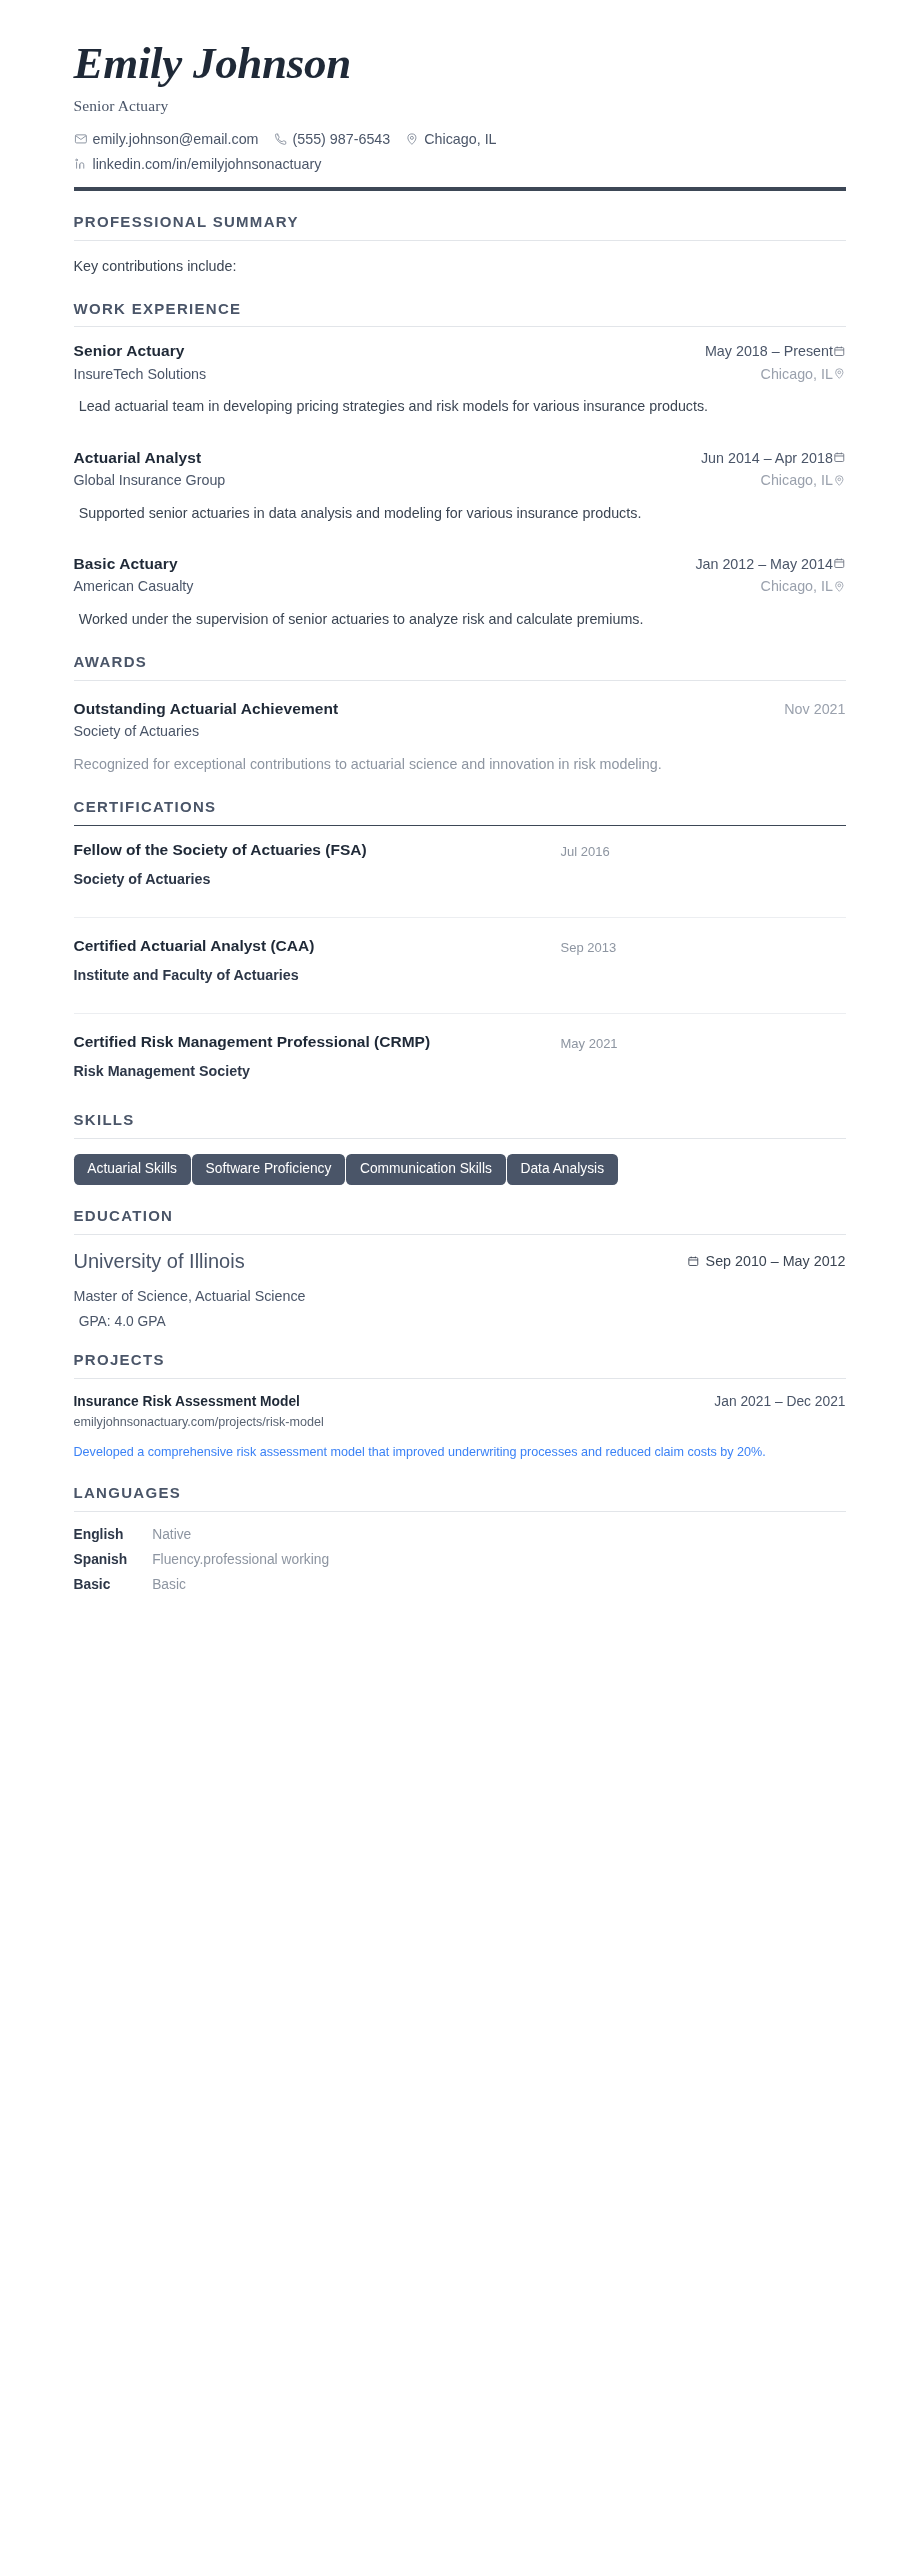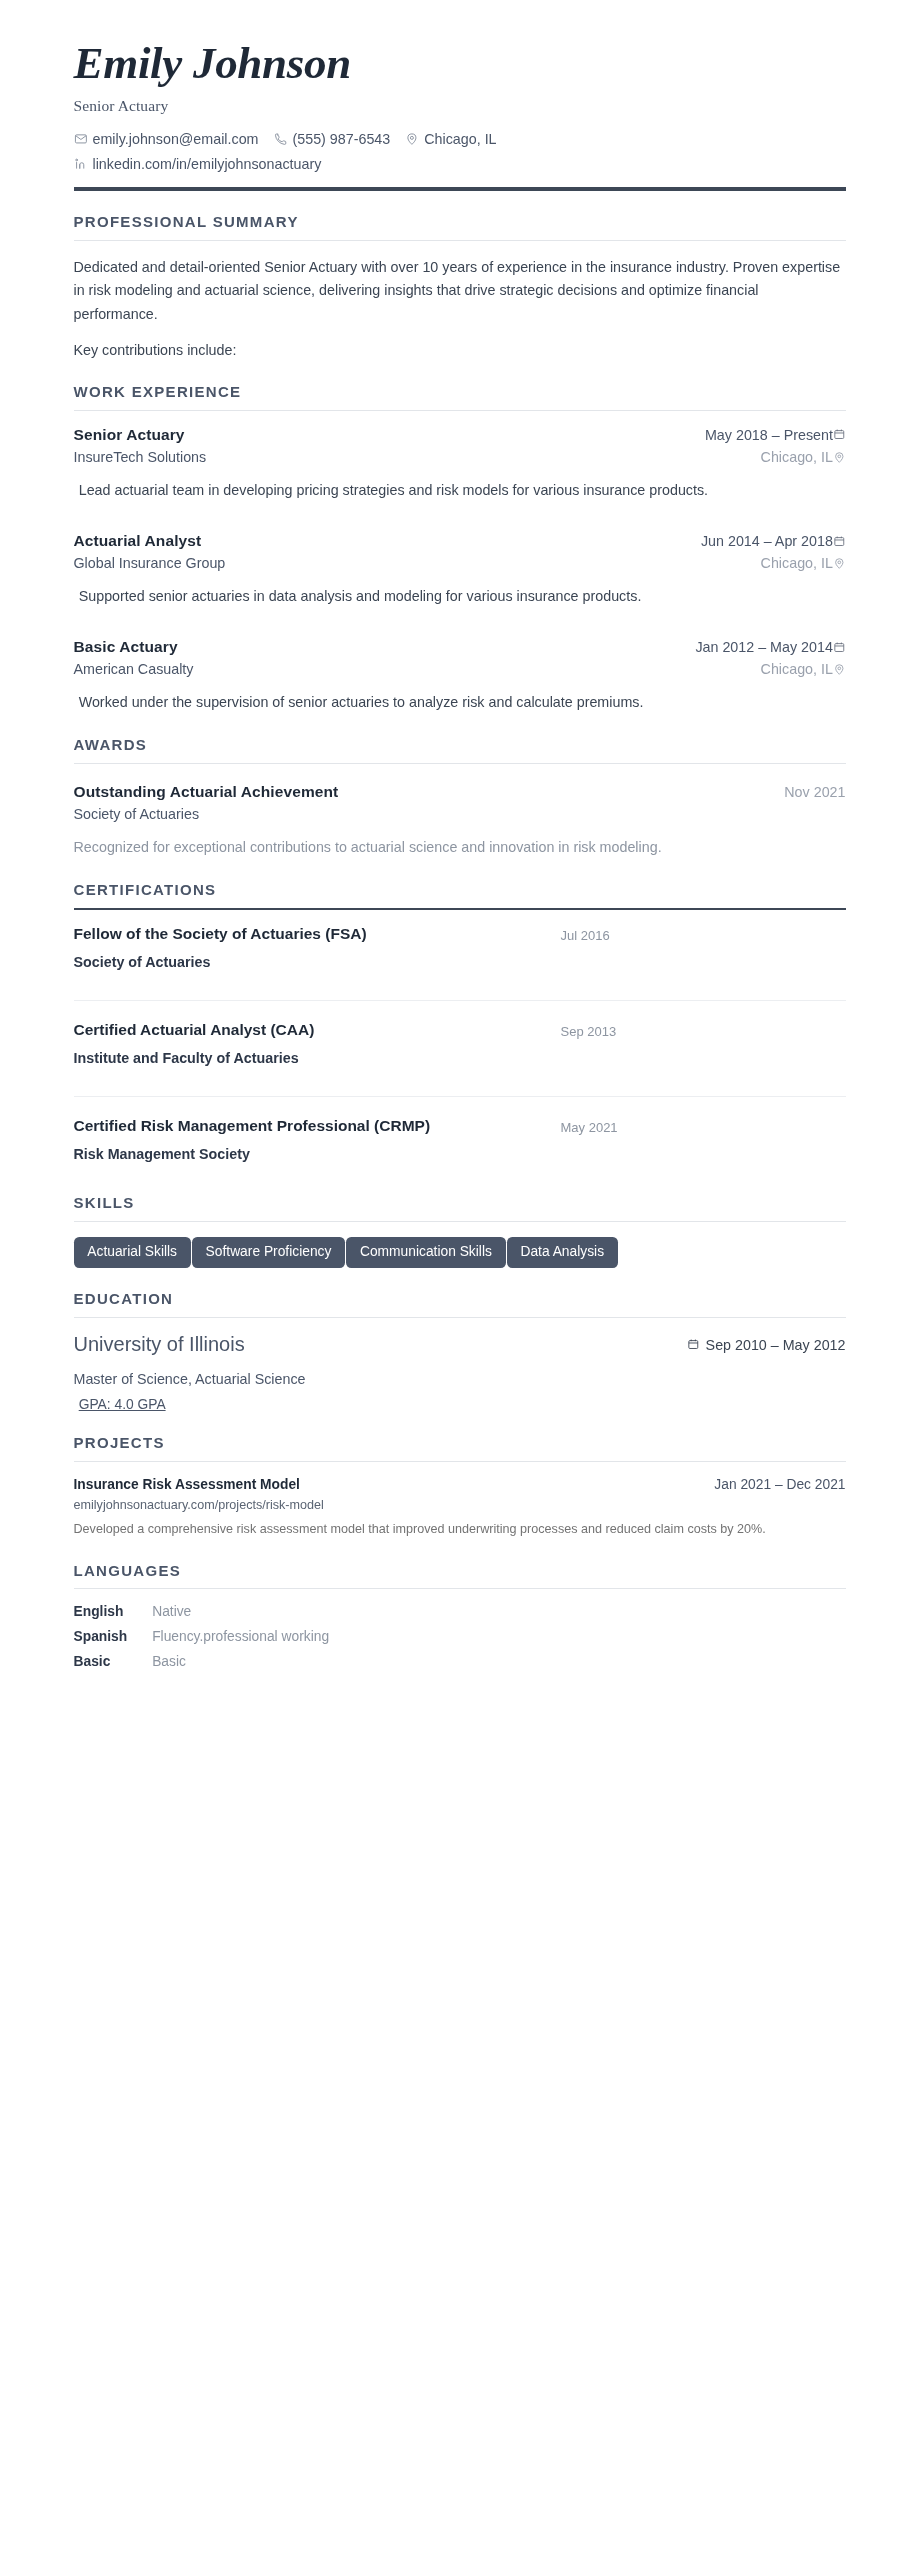--- a/index.html
+++ b/index.html
@@ -198,21 +198,20 @@
   .edu-degree {
     font-size: 14.3px;
     color: #4a5568;
     margin-top: 15px;
   }
   .edu-gpa {
     font-size: 13.8px;
     color: #4a5568;
     margin-top: 10.3px;
     padding-left: 5.2px;
-    text-decoration: underline;
   }
   .edu-date {
     font-size: 14.3px;
     color: #3b4553;
     display: inline-flex;
     align-items: center;
     gap: 5.7px;
     white-space: nowrap;
   }
   .edu-date .ic { color: #3b4553; display: inline-flex; align-items: center; }
@@ -229,22 +228,22 @@
     margin-top: 6.3px;
   }
   .proj-date {
     font-size: 13.8px;
     color: #4a5568;
     white-space: nowrap;
   }
   .proj-desc {
     font-size: 12.6px;
     line-height: 1.62;
-    color: #737373;
-    margin-top: 7px;
+    color: #3b82f6;
+    margin-top: 13px;
   }
 
   
   .lang-table { border-collapse: collapse; }
   .lang-row td { padding: 0 0 9.7px 0; vertical-align: top; }
   .lang-name {
     font-size: 13.8px;
     font-weight: 700;
     color: #2d3748;
     padding-right: 25px !important;
@@ -313,21 +312,20 @@
         </span>
       </div>
 
       <div class="hdr-rule"></div>
     </div>
 
     <div class="section">
       <div class="sec-head">PROFESSIONAL SUMMARY</div>
       <div class="sec-rule"></div>
       <div class="sec-body">
-        <p class="summary-p">Dedicated and detail-oriented Senior Actuary with over 10 years of experience in the insurance industry. Proven expertise in risk modeling and actuarial science, delivering insights that drive strategic decisions and optimize financial performance.</p>
         <p class="summary-key">Key contributions include:</p>
       </div>
     </div>
 
     <div class="section">
       <div class="sec-head">WORK EXPERIENCE</div>
       <div class="sec-rule"></div>
       <div class="sec-body">
 
         <div class="entry-block">

